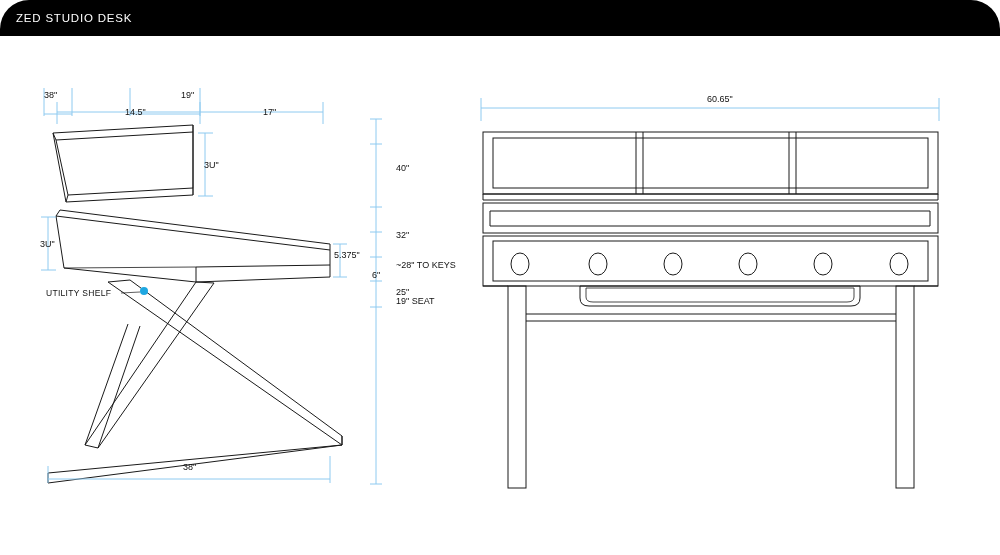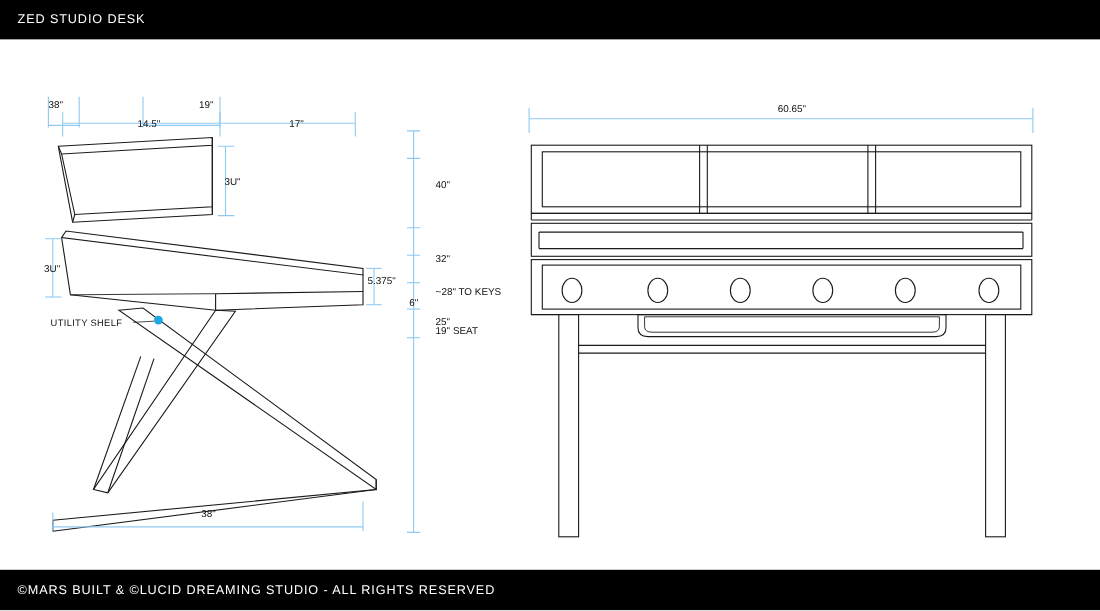--- a/index.html
+++ b/index.html
@@ -9,20 +9,21 @@
   }
   body {
     font-family: "Liberation Sans", sans-serif;
   }
   #page {
     position: relative;
     width: 1000px;
     height: 555px;
     background: #ffffff;
     overflow: hidden;
+    border-radius: 29px;
   }
   .bar {
     position: absolute;
     left: 0;
     width: 1000px;
     background: #000000;
     color: #ffffff;
     display: flex;
     align-items: center;
   }
@@ -254,17 +255,14 @@
         <rect class="obj" x="508" y="250" width="18" height="202"></rect>
         <rect class="obj" x="896" y="250" width="18" height="202"></rect>
         <line class="obj" x1="526" y1="278" x2="896" y2="278"></line>
         <line class="obj" x1="526" y1="285" x2="896" y2="285"></line>
         <line class="obj" x1="483" y1="250" x2="508" y2="250"></line>
         <line class="obj" x1="914" y1="250" x2="938" y2="250"></line>
       </g>
     </svg>
   </div>
 
-  <div class="bar" id="footer-bar">
-    <span class="bar-text">©MARS BUILT &amp; ©LUCID DREAMING STUDIO - ALL RIGHTS RESERVED</span>
-  </div>
 
 </div>
 
 </body></html>

